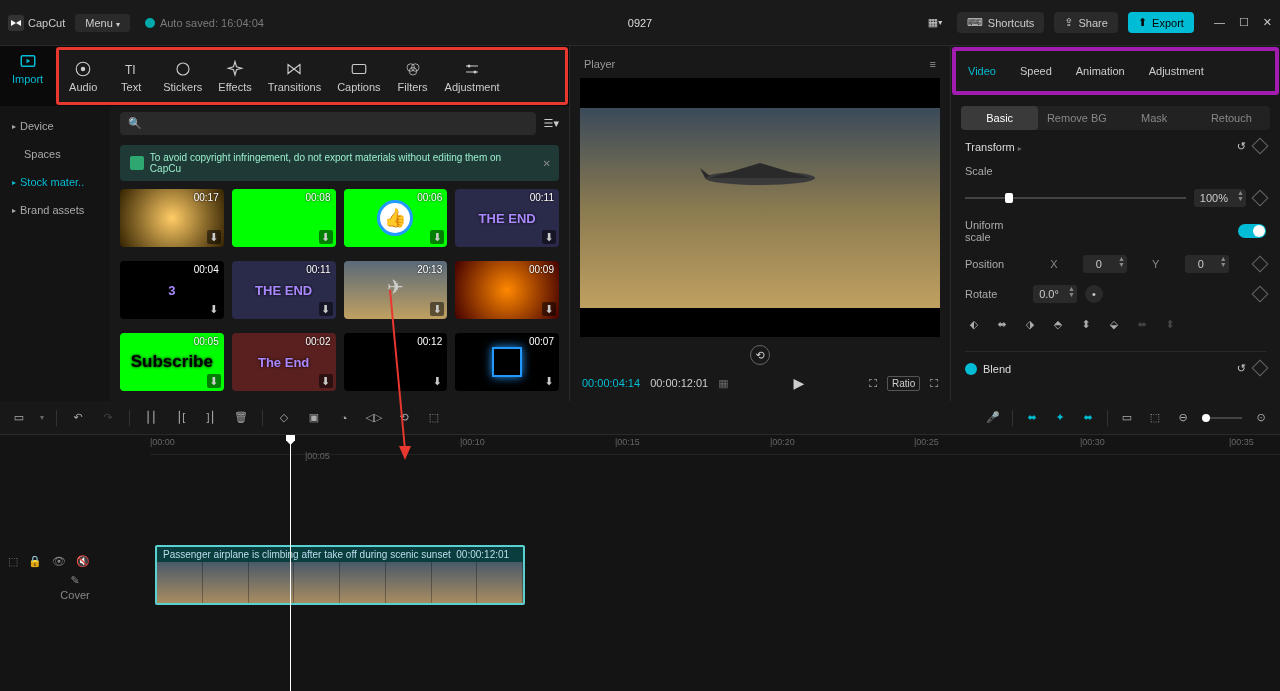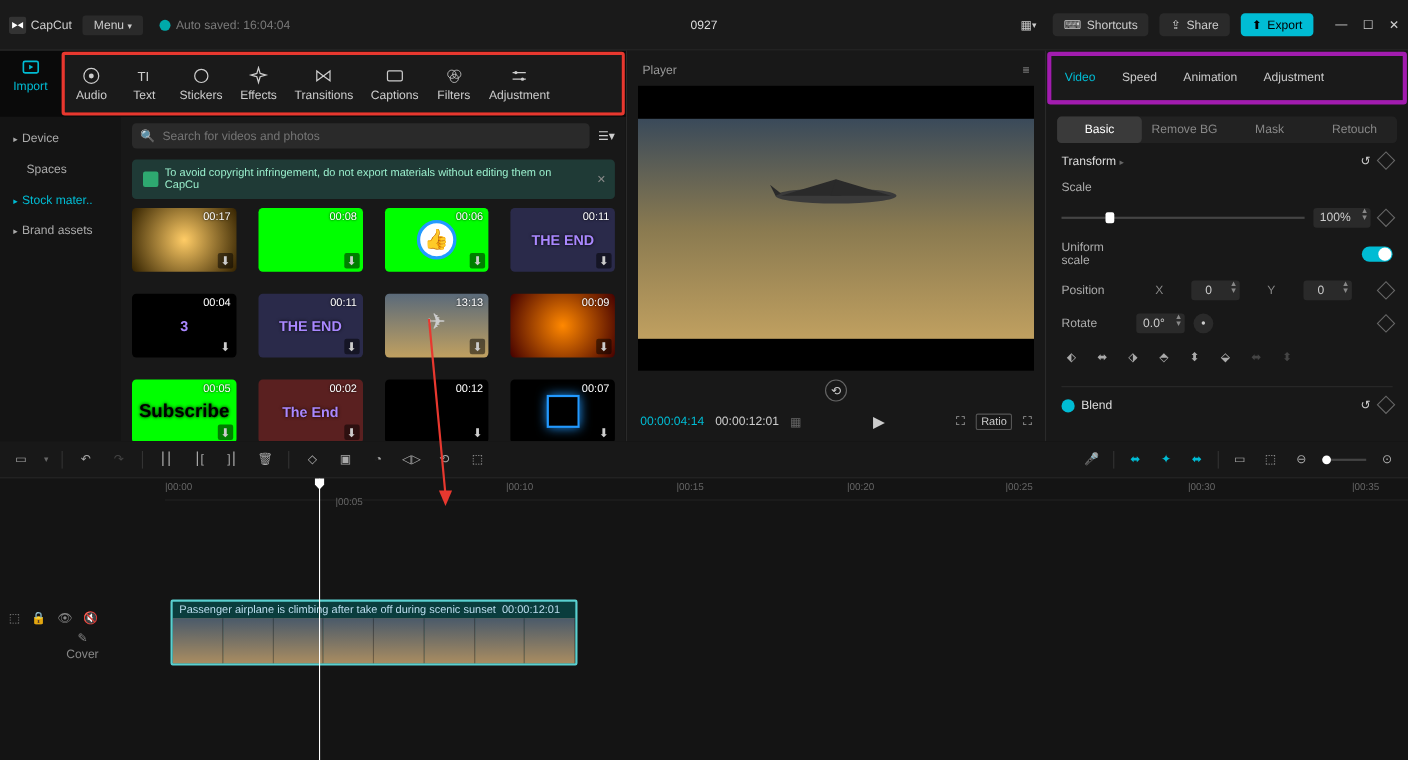--- a/index.html
+++ b/index.html
@@ -35,21 +35,21 @@
 .lp-sidebar { width: 110px; background: #141414; padding-top: 6px; }
 .lp-sidebar .side-item { padding: 8px 12px; cursor: pointer; color: #aaa; display: flex; align-items: center; gap: 4px; }
 .lp-sidebar .side-item.active { color: #00bcd4; }
 .lp-main { flex: 1; display: flex; flex-direction: column; background: #181818; }
 .search-row { display: flex; align-items: center; padding: 6px 10px; gap: 8px; }
 .search-box { flex: 1; background: #2a2a2a; border-radius: 4px; padding: 5px 8px; display: flex; align-items: center; gap: 6px; color: #7a7a7a; }
 .search-box input { background: transparent; border: none; color: #ccc; outline: none; flex: 1; font-size: 11px; }
 .copyright-banner { margin: 4px 10px; background: #1f3a36; border-radius: 4px; padding: 7px 28px 7px 10px; color: #9ec; font-size: 10px; position: relative; display: flex; align-items: center; gap: 6px; }
 .copyright-banner .shield { width: 14px; height: 14px; background: #2ea870; border-radius: 2px; display: inline-block; }
 .copyright-banner .close-x { position: absolute; right: 8px; cursor: pointer; color: #888; }
-.thumb-grid { flex: 1; overflow: hidden; padding: 4px 10px; display: grid; grid-template-columns: repeat(4, 1fr); gap: 20px; }
+.thumb-grid { flex: 1; overflow: hidden; padding: 4px 10px; display: grid; grid-template-columns: repeat(4, 1fr); gap: 8px; }
 .thumb { position: relative; height: 58px; border-radius: 4px; overflow: hidden; cursor: pointer; }
 .thumb .dur { position: absolute; top: 3px; right: 5px; font-size: 10px; color: #fff; text-shadow: 0 0 2px #000; }
 .thumb .dl { position: absolute; bottom: 3px; right: 3px; width: 14px; height: 14px; background: rgba(0,0,0,0.5); border-radius: 2px; display: flex; align-items: center; justify-content: center; }
 
 
 .center-panel { flex: 1; background: #181818; display: flex; flex-direction: column; padding: 10px; }
 .player-header { display: flex; justify-content: space-between; align-items: center; color: #999; padding: 2px 4px 8px; }
 .player-view { flex: 1; background: #000; position: relative; display: flex; align-items: center; justify-content: center; }
 .player-canvas { width: 100%; height: 200px; background: linear-gradient(180deg, #3a4a5a 0%, #8a7a50 50%, #c0a060 100%); position: relative; }
 .plane { position: absolute; left: 50%; top: 35%; transform: translate(-50%,-50%); }
@@ -237,21 +237,20 @@
           </div>
         <div class="side-item">
             <span style="font-size:8px">▸</span>
             <span>Brand assets</span>
           </div>
       </div>
       <div class="lp-main">
         <div class="search-row">
           <div class="search-box">
             <span>🔍</span>
-            <input placeholder="Search for videos and photos" style="">
           </div>
           <span style="cursor:pointer">☰▾</span>
         </div>
         <div class="copyright-banner">
           <span class="shield"></span>
           <span>To avoid copyright infringement, do not export materials without editing them on CapCu</span>
           <span class="close-x">✕</span>
         </div>
         <div class="thumb-grid" id="thumb-grid">
             <div class="thumb" style="background: radial-gradient(circle, rgb(255, 204, 102), rgb(51, 34, 0));">
@@ -278,21 +277,21 @@
               <span class="dur">00:04</span>
               <div class="dl">⬇</div>
               <div style="position:absolute;inset:0;display:flex;align-items:center;justify-content:center;color:#a8f;font-weight:bold;font-size:13px;text-shadow:0 0 3px #000">3</div>
             </div>
             <div class="thumb" style="background: rgb(42, 42, 74);">
               <span class="dur">00:11</span>
               <div class="dl">⬇</div>
               <div style="position:absolute;inset:0;display:flex;align-items:center;justify-content:center;color:#a8f;font-weight:bold;font-size:13px;text-shadow:0 0 3px #000">THE END</div>
             </div>
             <div class="thumb" style="background: linear-gradient(rgb(90, 106, 122), rgb(192, 160, 96));">
-              <span class="dur">13:13</span>
+              <span class="dur">20:13</span>
               <div class="dl">⬇</div>
               <div style="position:absolute;left:50%;top:45%;transform:translate(-50%,-50%);font-size:20px">✈</div>
             </div>
             <div class="thumb" style="background: radial-gradient(circle, rgb(255, 136, 0), rgb(68, 0, 0));">
               <span class="dur">00:09</span>
               <div class="dl">⬇</div>
             </div>
             <div class="thumb" style="background: rgb(0, 255, 0);">
               <span class="dur">00:05</span>
               <div class="dl">⬇</div>

